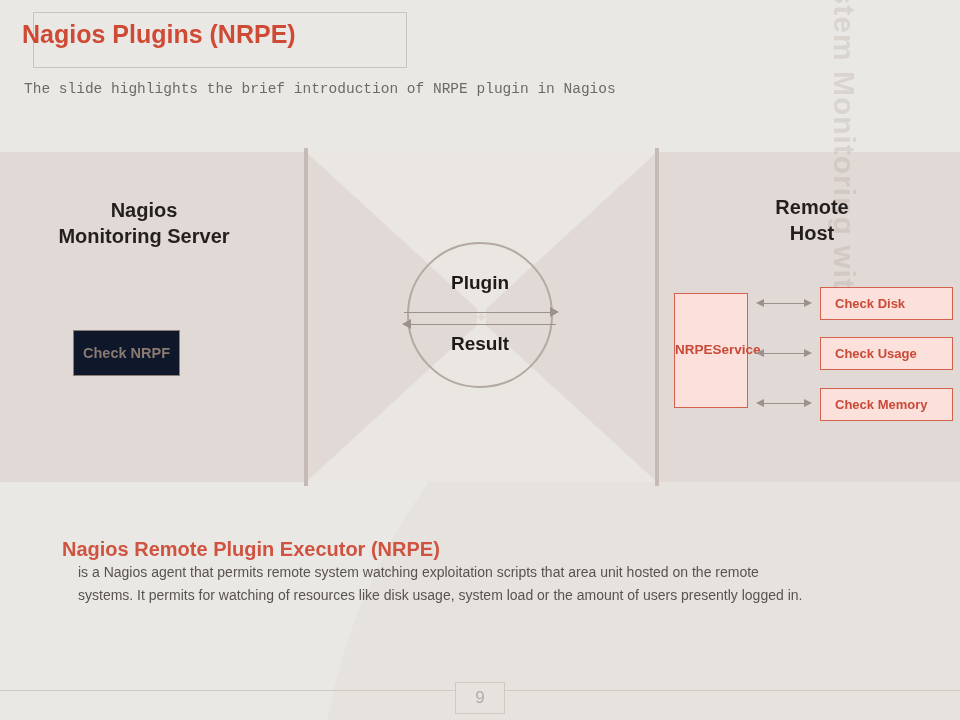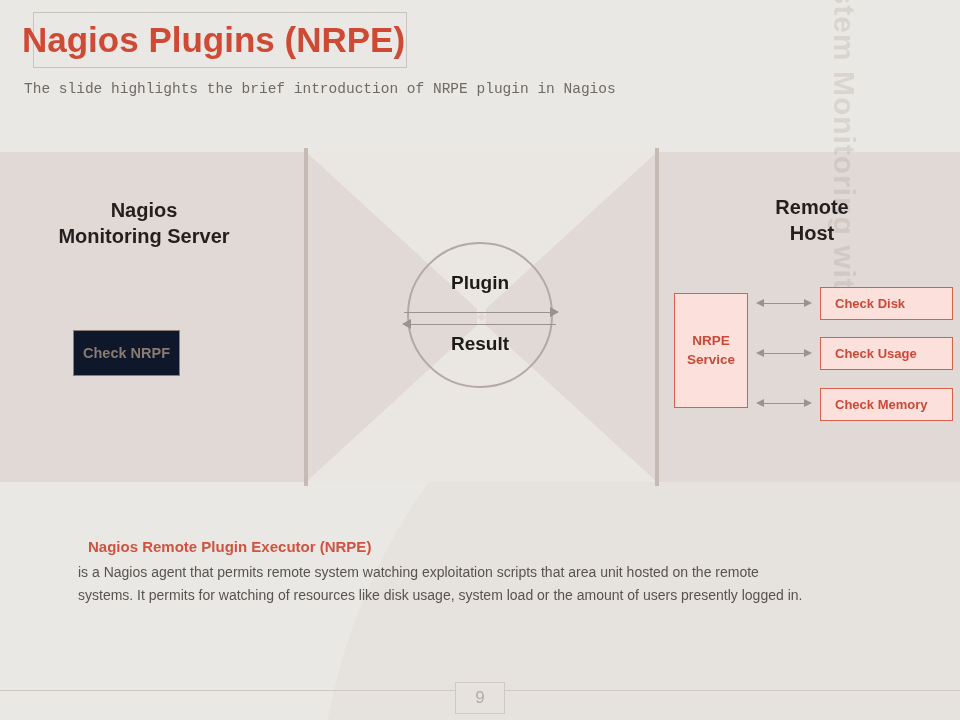--- a/index.html
+++ b/index.html
@@ -91,21 +91,21 @@
     top: 12px;
     width: 374px;
     height: 56px;
     border: 1px solid #c9c3bd;
     box-sizing: border-box;
   }
   .title {
     position: absolute;
     left: 22px;
     top: 20px;
-    font-size: 35px;
+    font-size: 25px;
     font-weight: 700;
     color: #cf4a35;
     letter-spacing: 0px;
     white-space: nowrap;
   }
   .subtitle {
     position: absolute;
     left: 24px;
     top: 81px;
     font-size: 14.5px;
@@ -195,23 +195,22 @@
   .box-nrpe {
     position: absolute;
     left: 674px;
     top: 293px;
     width: 74px;
     height: 115px;
     border: 1px solid #d4614c;
     background: #fbe0db;
     box-sizing: border-box;
     display: flex;
-    flex-direction: column;
+    flex-direction: row;
     align-items: center;
-    justify-content: center;
     font-size: 13.5px;
     font-weight: 700;
     color: #c94a37;
     line-height: 1.35;
   }
   .check-box {
     position: absolute;
     left: 820px;
     width: 133px;
     height: 33px;
@@ -257,23 +256,23 @@
     right: 0; top: 1px;
     width: 0; height: 0;
     border-top: 4.5px solid transparent;
     border-bottom: 4.5px solid transparent;
     border-left: 8px solid #9c918b;
   }
 
   
   .body-head {
     position: absolute;
-    left: 88px;
+    left: 62px;
     top: 538px;
-    font-size: 15px;
+    font-size: 20px;
     font-weight: 700;
     color: #cf5340;
   }
   .body-text {
     position: absolute;
     left: 78px;
     top: 561px;
     width: 740px;
     font-size: 14px;
     color: #595350;

